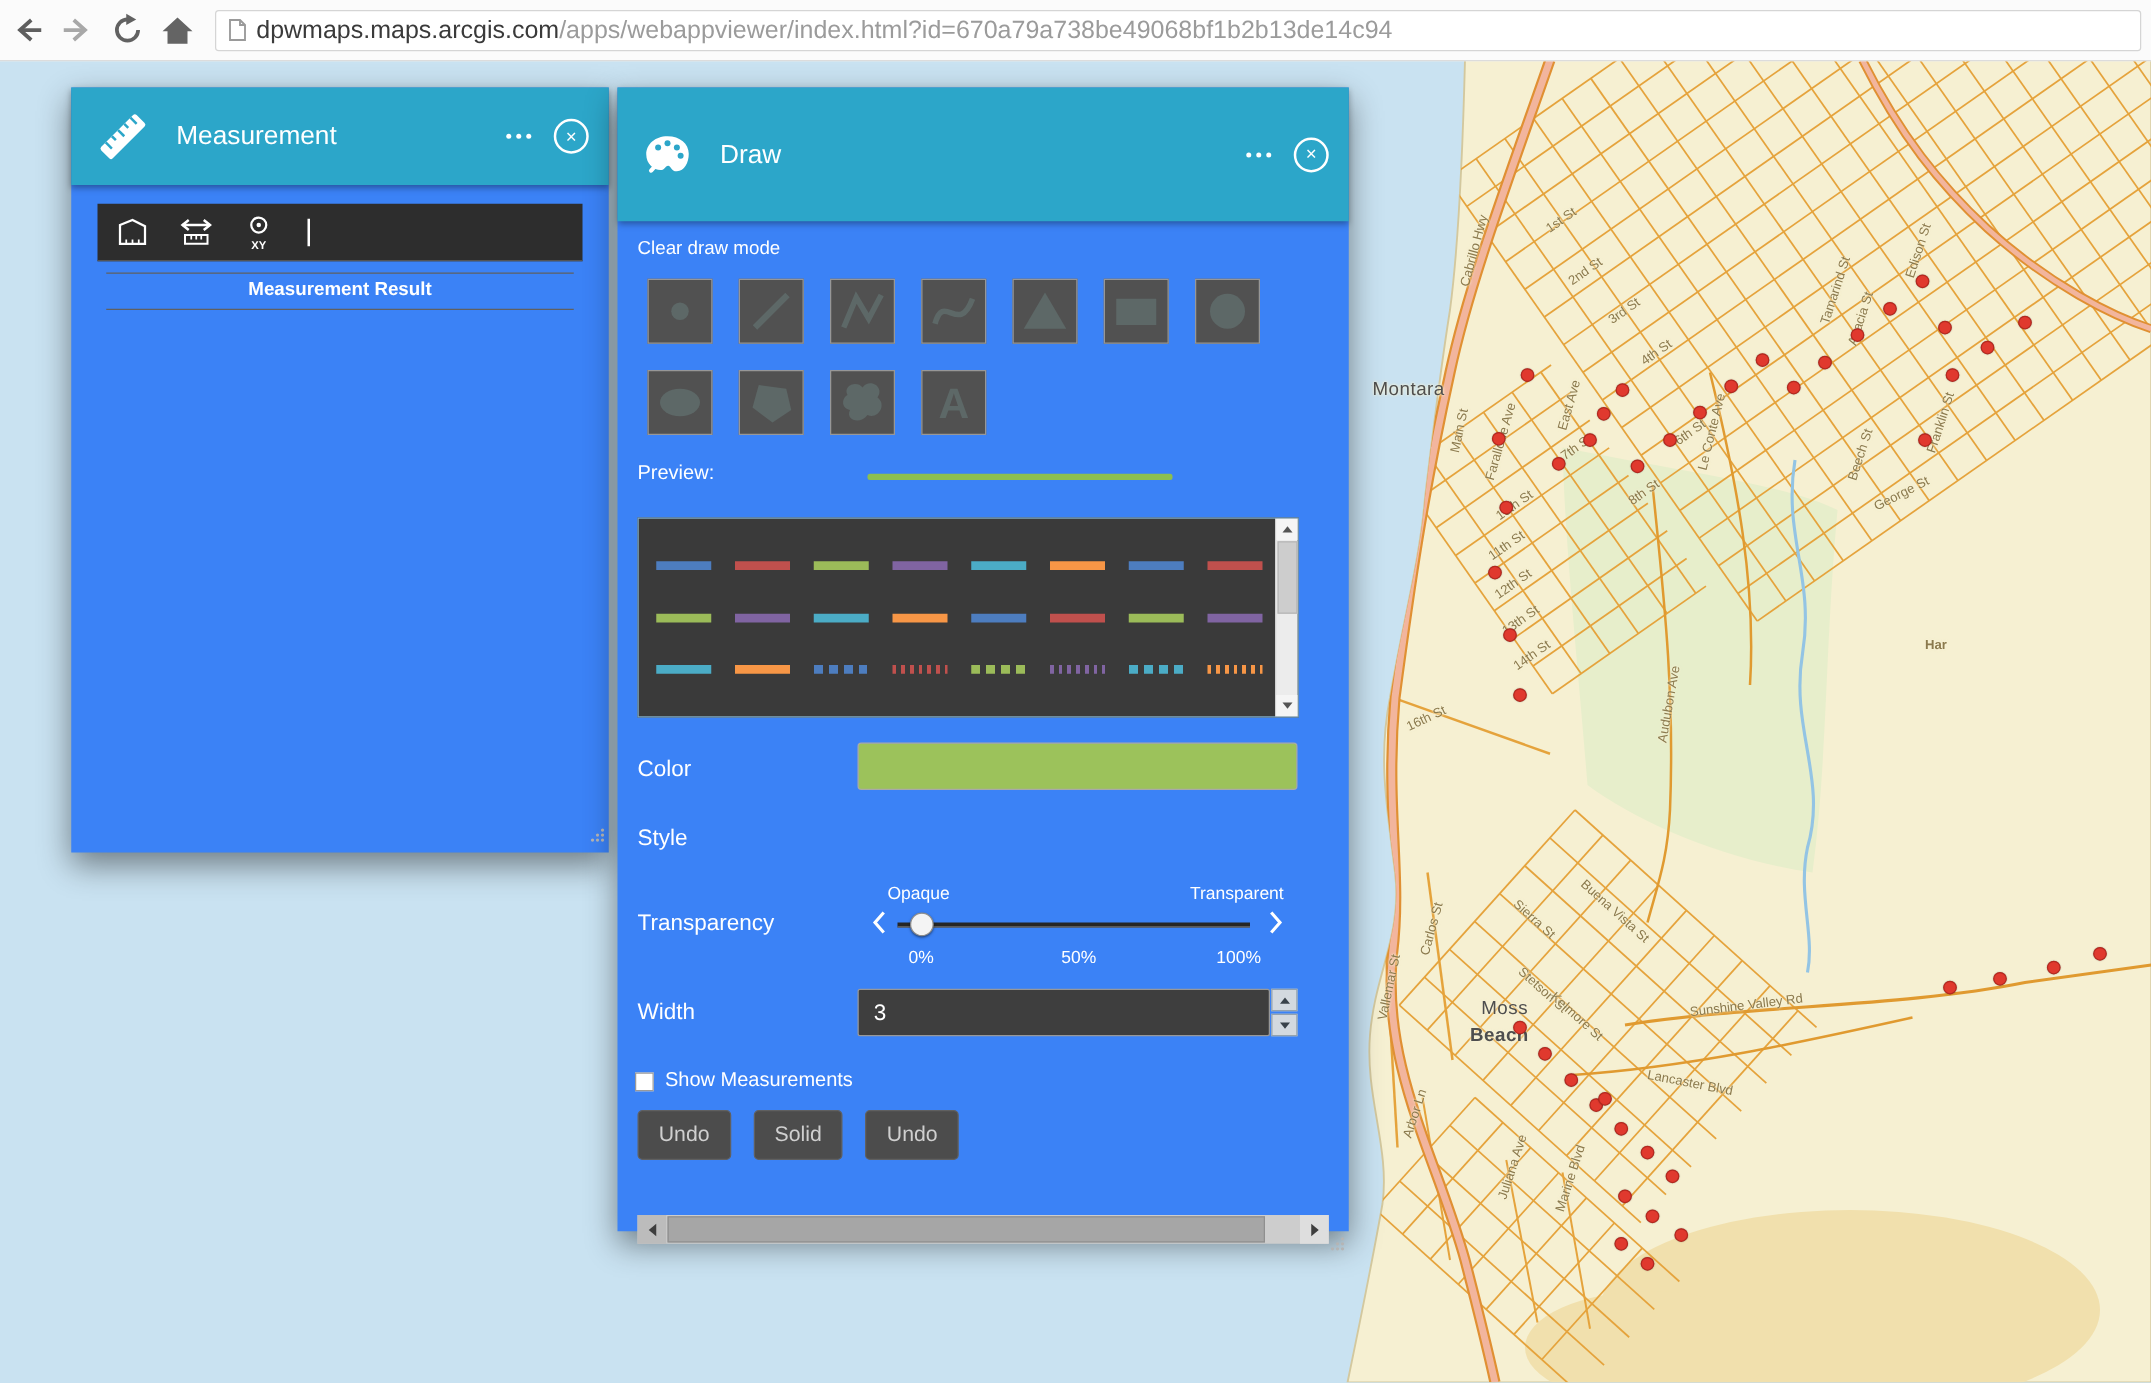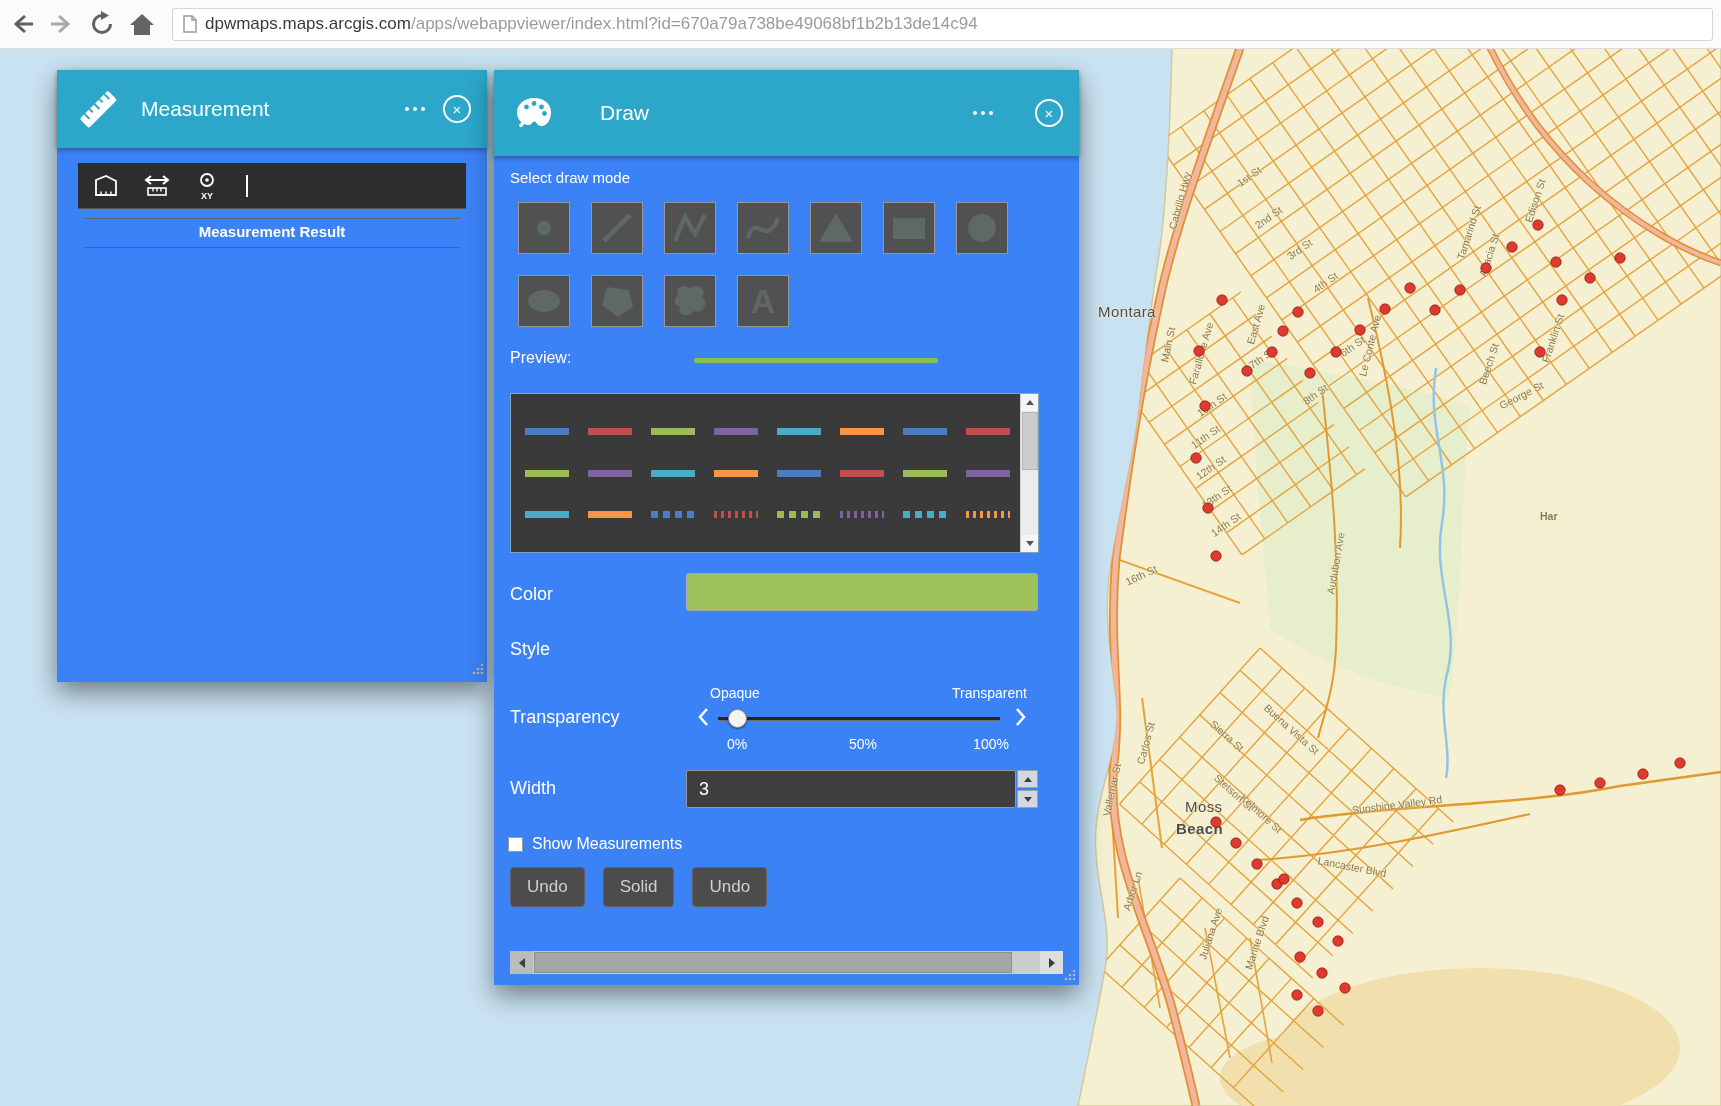--- a/index.html
+++ b/index.html
@@ -6,21 +6,21 @@
   body{
     width:1721px;height:1106px;overflow:hidden;position:relative;
     font-family:"Liberation Sans",sans-serif;background:#c9e2f1;
   }
   
   .browser-bar{position:absolute;top:0;left:0;width:1721px;height:48px;background:#fbfbfb;
     border-bottom:1px solid #dcdcdc;display:flex;align-items:center;z-index:60;}
   .nav-btn{width:36px;height:36px;margin-left:4px;display:flex;align-items:center;justify-content:center;cursor:pointer;}
   .url-bar{flex:1;height:31px;margin:0 8px 0 12px;background:#fff;border:1px solid #d5d5d5;border-radius:3px;
     display:flex;align-items:center;padding:0 10px;}
-  .url-text{font-size:17px;color:#9b9b9b;margin-left:8px;white-space:nowrap;overflow:hidden;}
+  .url-text{font-size:20px;color:#9b9b9b;margin-left:8px;white-space:nowrap;overflow:hidden;}
   .url-domain{color:#3a3a3a;}
   
   .map{position:absolute;top:48px;left:0;width:1721px;height:1058px;z-index:1;}
   .map svg{position:absolute;left:0;top:0;}
   .map-overlay{position:absolute;left:0;top:0;width:100%;height:100%;}
   .map-label{position:absolute;font-size:10.5px;color:#8b7a4e;white-space:nowrap;transform-origin:0 50%;
     text-shadow:0 0 2px rgba(250,243,214,.95),0 0 3px rgba(250,243,214,.85);}
   .map-label.town{font-size:15px;color:#4e4e4e;letter-spacing:.4px;}
   .map-dot{position:absolute;width:9px;height:9px;border-radius:50%;background:#e0392e;
     border:1px solid #b4281f;transform:translate(-50%,-50%);box-shadow:0 0 1px rgba(0,0,0,.4);}
@@ -40,21 +40,21 @@
   .measurement-panel .panel-header{height:78px;}
   .measurement-panel .panel-body{height:534px;}
   .m-toolbar{position:absolute;left:21px;top:15px;width:388px;height:46px;background:#2d2d2d;
     display:flex;align-items:center;gap:22px;padding-left:14px;box-sizing:border-box;border-bottom:1px solid #555;}
   .m-tool{display:flex;align-items:center;justify-content:center;cursor:pointer;}
   .m-caret{width:2px;height:22px;background:#fff;margin-left:4px;}
   .m-divider{position:absolute;left:28px;right:28px;height:1px;background:#606060;}
   .m-result{position:absolute;top:75px;left:0;width:100%;text-align:center;color:#fff;font-weight:bold;font-size:15px;}
   
   .draw-panel{left:494px;top:70px;width:585px;height:915px;}
-  .draw-panel .panel-header{height:86px;gap:24px;}
+  .draw-panel .panel-header{height:107px;}
   .draw-panel .panel-body{height:832px;}
   .d-label{position:absolute;color:#fff;}
   .select-label{left:16px;top:13px;font-size:15px;}
   .mode-grid{position:absolute;left:24px;top:46px;width:512px;display:flex;flex-wrap:wrap;gap:21px;}
   .mode-btn{width:52px;height:52px;background:#515151;border:1px solid #979797;box-sizing:border-box;
     display:flex;align-items:center;justify-content:center;cursor:pointer;}
   .preview-label{left:16px;top:193px;font-size:16px;}
   .preview-line{position:absolute;left:200px;top:202px;width:244px;height:5px;border-radius:2px;}
   .symbol-picker{position:absolute;left:16px;top:237px;width:529px;height:160px;background:#3a3a3a;
     border:1px solid #7fa8c0;box-sizing:border-box;}
@@ -429,21 +429,21 @@
     </span>
     <span class="panel-title">Draw</span>
     <span class="more-btn">
         <i></i>
         <i></i>
         <i></i>
       </span>
     <span class="close-btn">×</span>
   </div>
   <div class="panel-body">
-    <span class="d-label select-label">Select draw mode</span>
+    <span class="d-label select-label">Clear draw mode</span>
 
     <div class="mode-grid">
       <div class="mode-btn">
           <svg width="48" height="48">
             <circle cx="24" cy="24" r="7" fill="#5d6867"></circle>
           </svg>
         </div>
       <div class="mode-btn">
           <svg width="48" height="48">
             <line x1="11" y1="37" x2="37" y2="11" stroke="#5d6867" stroke-width="5"></line>

